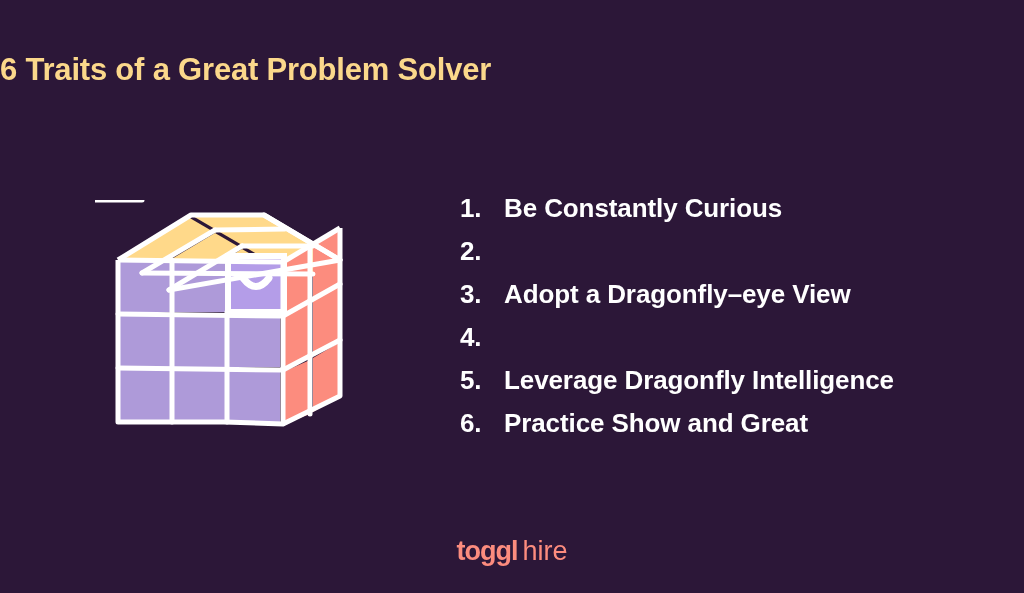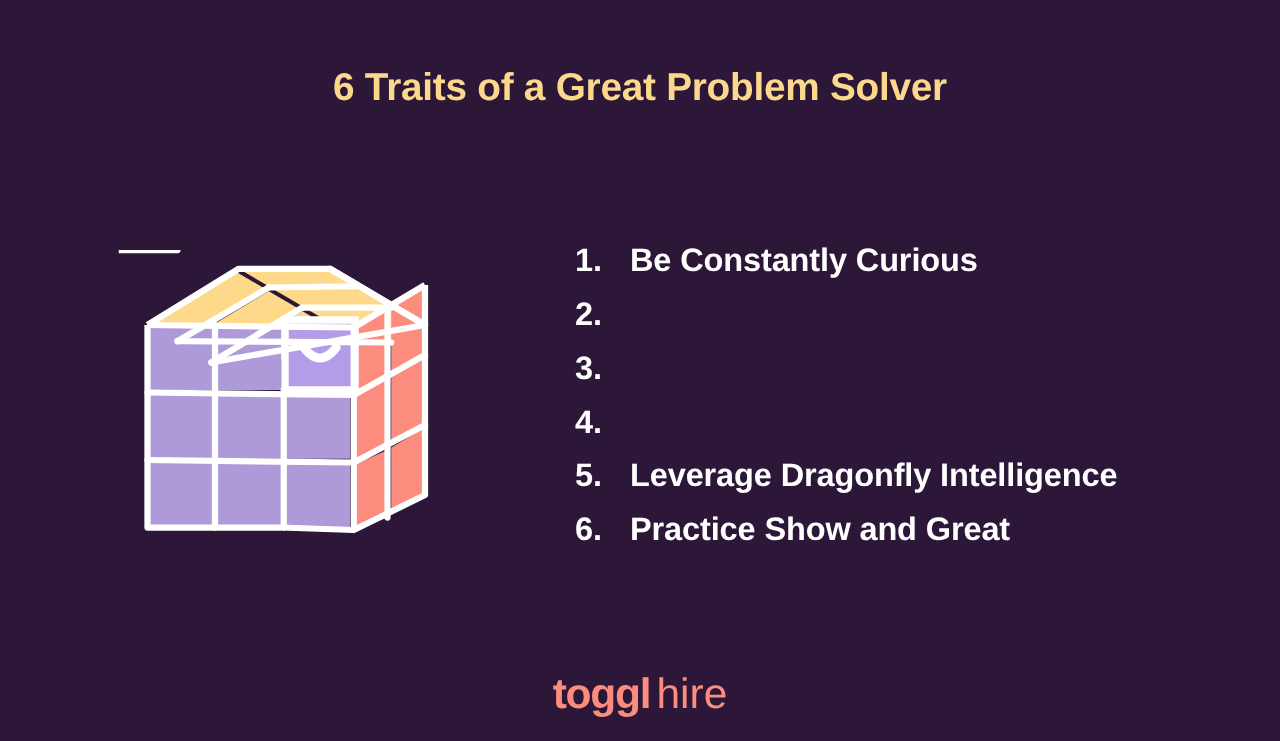--- a/index.html
+++ b/index.html
@@ -17,21 +17,20 @@
   .slide {
     position: relative;
     width: 1024px;
     height: 593px;
   }
   .title {
     position: absolute;
     top: 52px;
     left: 0;
     width: 1024px;
-    text-align: center;
     font-size: 31px;
     font-weight: bold;
     color: #FBD88B;
     letter-spacing: -0.2px;
   }
   .cube-wrap {
     position: absolute;
     left: 95px;
     top: 200px;
     width: 265px;
@@ -59,21 +58,21 @@
   }
   .list-label {
     font-weight: bold;
   }
   .logo {
     position: absolute;
     left: 0;
     top: 538px;
     width: 1024px;
     text-align: center;
-    font-size: 34px;
+    font-size: 27px;
     line-height: 1;
     white-space: nowrap;
   }
   .logo-toggl {
     font-weight: bold;
     color: #FC8C7E;
     letter-spacing: -1px;
   }
   .logo-hire {
     font-weight: normal;
@@ -162,20 +161,21 @@
   <div class="list">
     <div class="list-item">
       <span class="list-num">1.</span>
       <span class="list-label">Be Constantly Curious</span>
     </div>
     <div class="list-item">
       <span class="list-num">2.</span>
     </div>
     <div class="list-item">
       <span class="list-num">3.</span>
+      <span class="list-label">Adopt a Dragonfly–eye View</span>
     </div>
     <div class="list-item">
       <span class="list-num">4.</span>
     </div>
     <div class="list-item">
       <span class="list-num">5.</span>
       <span class="list-label">Leverage Dragonfly Intelligence</span>
     </div>
     <div class="list-item">
       <span class="list-num">6.</span>

